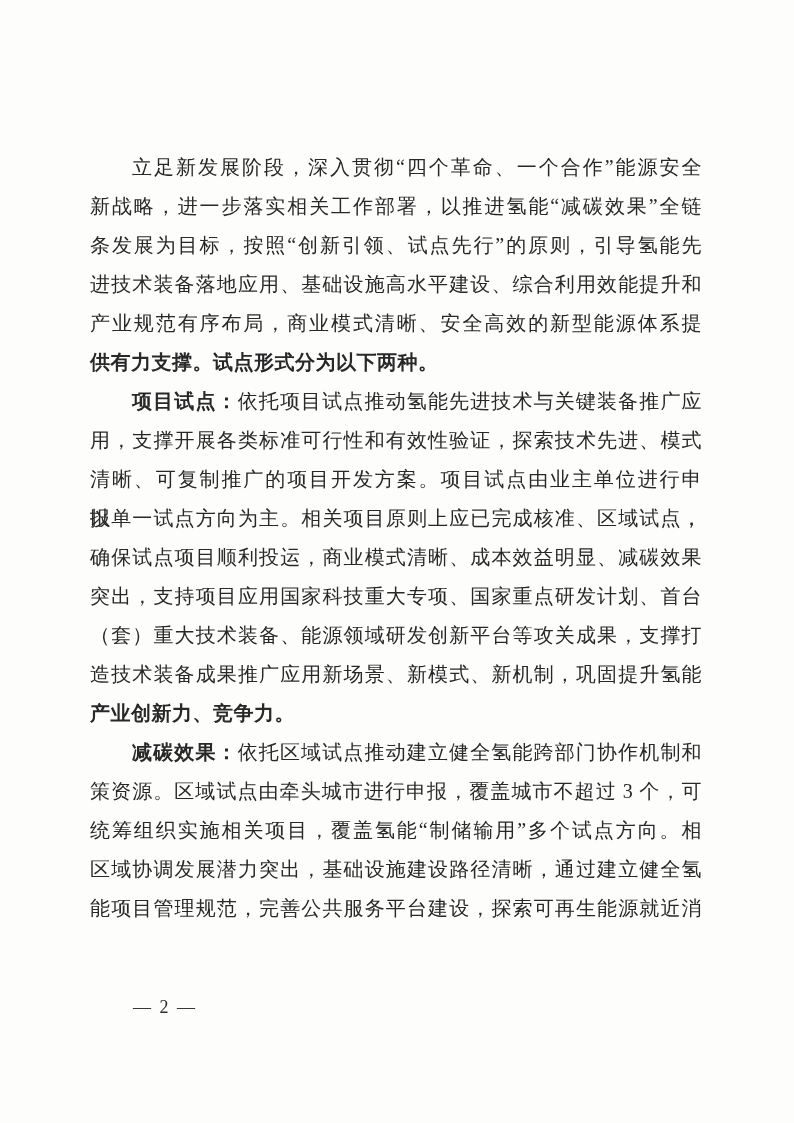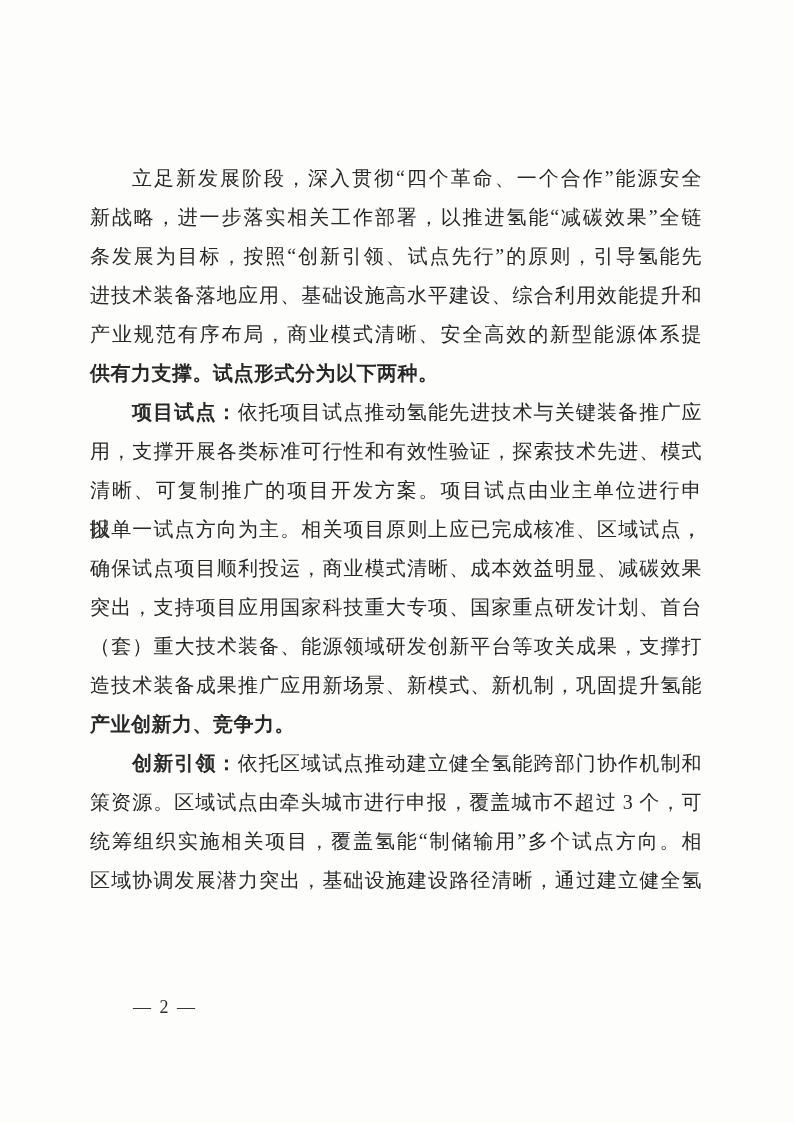--- a/index.html
+++ b/index.html
@@ -13,21 +13,21 @@
     height: 1123px;
     margin: 0 auto;
     background: #fdfdfc;
     overflow: hidden;
     font-family: "Liberation Serif", "DejaVu Serif", serif;
     color: #282828;
   }
   .textblock {
     position: absolute;
     left: 90px;
-    top: 159px;
+    top: 148px;
     width: 612px;
   }
   .line {
     font-size: 20px;
     line-height: 39px;
     height: 39px;
     text-align: justify;
     text-align-last: justify;
     text-justify: inter-character;
     letter-spacing: 0.5px;
@@ -68,21 +68,22 @@
     <div class="line indent"><span class="lead">项目试点：</span><span>依托项目试点推动氢能先进技术与关键装备推广应</span></div>
     <div class="line">用，支撑开展各类标准可行性和有效性验证，探索技术先进、模式</div>
     <div class="line">清晰、可复制推广的项目开发方案。项目试点由业主单位进行申报，</div>
     <div class="line">以单一试点方向为主。相关项目原则上应已完成核准、区域试点，</div>
     <div class="line">确保试点项目顺利投运，商业模式清晰、成本效益明显、减碳效果</div>
     <div class="line">突出，支持项目应用国家科技重大专项、国家重点研发计划、首台</div>
     <div class="line">（套）重大技术装备、能源领域研发创新平台等攻关成果，支撑打</div>
     <div class="line">造技术装备成果推广应用新场景、新模式、新机制，巩固提升氢能</div>
     <div class="line end">产业创新力、竞争力。</div>
 
-    <div class="line indent"><span class="lead">创新引领：</span><span>依托区域试点推动建立健全氢能跨部门协作机制和</span></div>
+    <div class="line indent"><span class="lead">减碳效果：</span><span>依托区域试点推动建立健全氢能跨部门协作机制和</span></div>
     <div class="line">策资源。区域试点由牵头城市进行申报，覆盖城市不超过 3 个，可</div>
     <div class="line">统筹组织实施相关项目，覆盖氢能“制储输用”多个试点方向。相</div>
     <div class="line">区域协调发展潜力突出，基础设施建设路径清晰，通过建立健全氢</div>
+    <div class="line">能项目管理规范，完善公共服务平台建设，探索可再生能源就近消</div>
 
   </div>
 
   <div class="pagenum">— 2 —</div>
 </div>
 
 </body></html>

